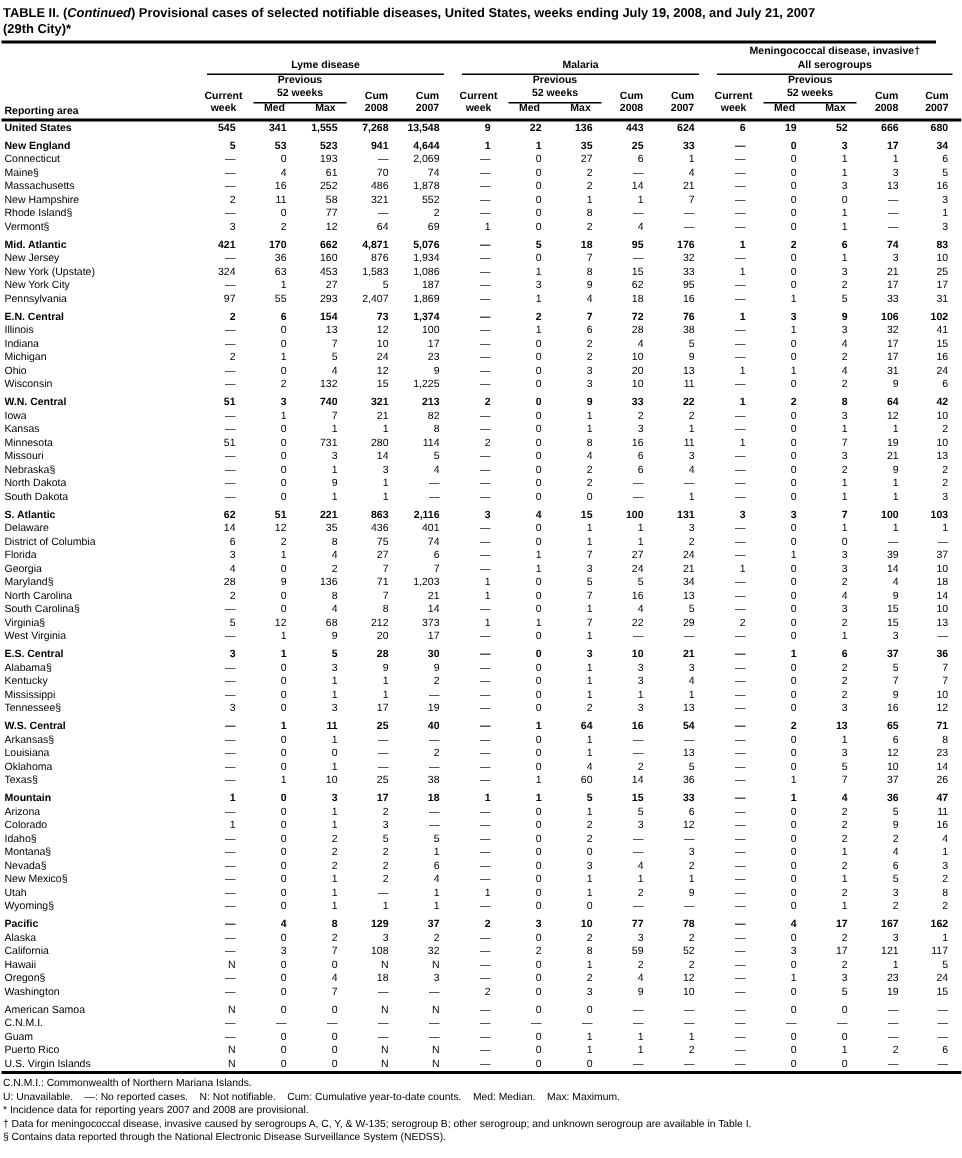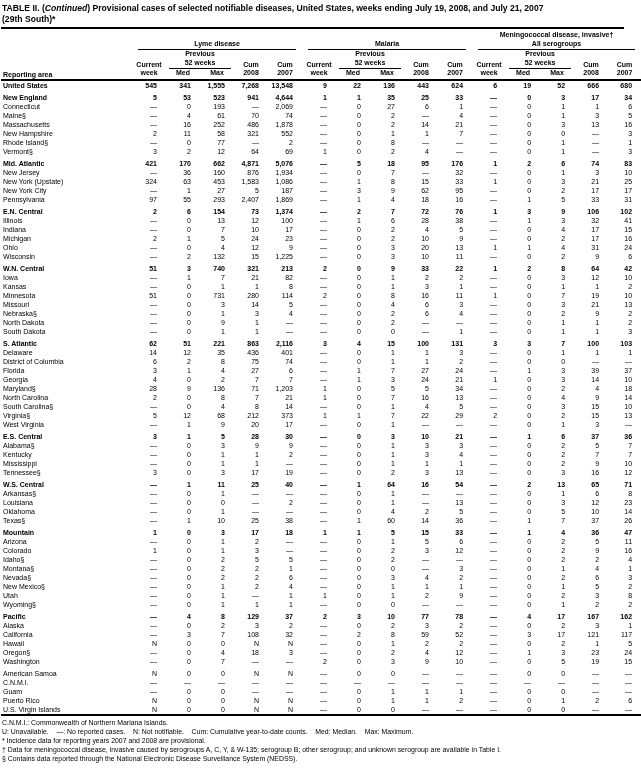--- a/index.html
+++ b/index.html
@@ -35,21 +35,21 @@
   td.num { text-align:right; padding-right:9px; }
   tr.section td { font-weight:bold; }
   tr.gap td { height:3px; line-height:3px; }
   tr.last td { border-bottom:2px solid #000; }
   .footnotes { font-size:6.9px; line-height:9px; padding:2px 1px 0 1px; white-space:pre-wrap; }
 </style>
 </head>
 <body>
 
 <div class="page">
-  <div class="title"><span>TABLE II. (</span><span class="cont">Continued</span><span>) Provisional cases of selected notifiable diseases, United States, weeks ending July 19, 2008, and July 21, 2007</span><br><span>(29th South)*</span></div>
+  <div class="title"><span>TABLE II. (</span><span class="cont">Continued</span><span>) Provisional cases of selected notifiable diseases, United States, weeks ending July 19, 2008, and July 21, 2007</span><br><span>(29th City)*</span></div>
 
   <table>
     <colgroup>
       <col style="width:131px">
       <col style="width:34px">
         <col style="width:34px">
         <col style="width:34px">
         <col style="width:34px">
         <col style="width:34px">
       <col style="width:34px">

